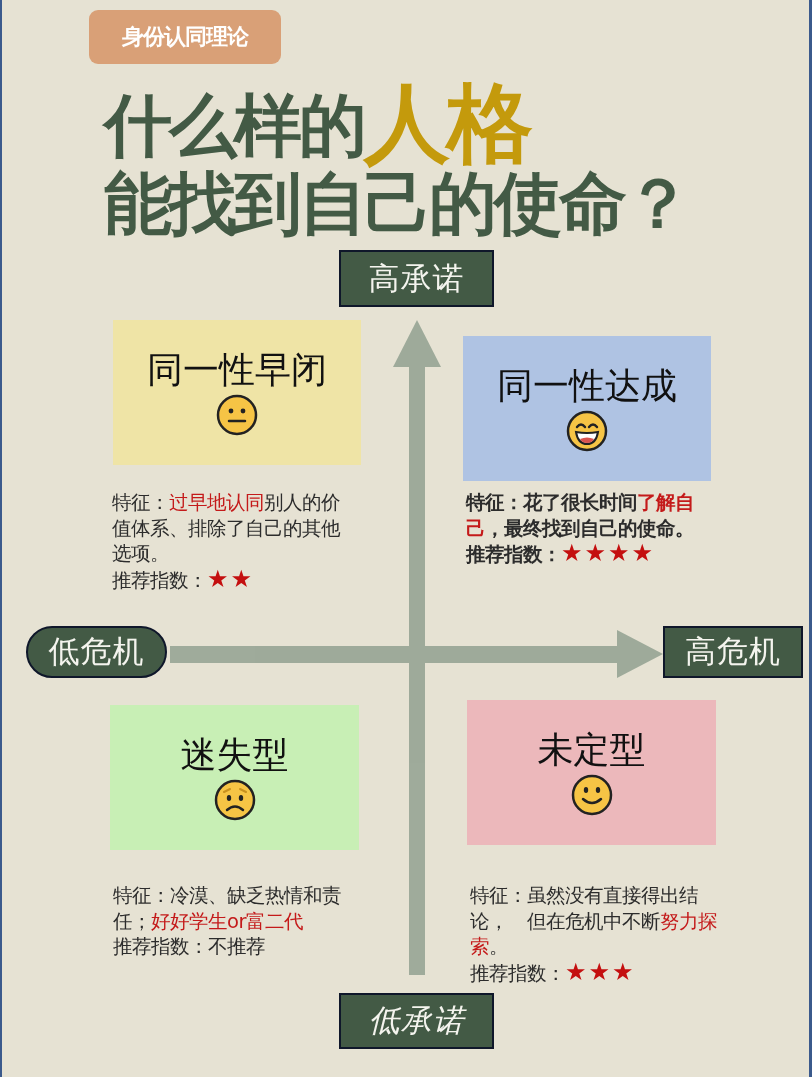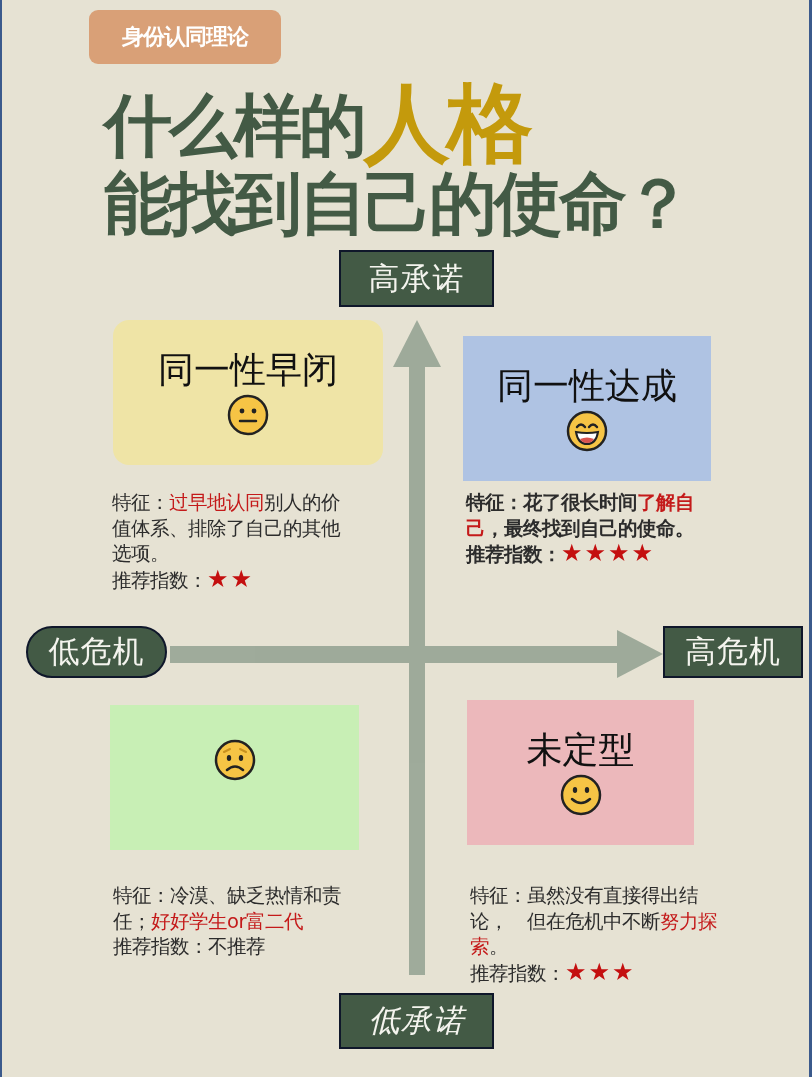--- a/index.html
+++ b/index.html
@@ -36,24 +36,24 @@
   .lbl-right { left: 663px; top: 626px; width: 140px; height: 52px; }
 
   .axes { position: absolute; left: 0; top: 0; }
 
   .quad {
     position: absolute; display: flex; flex-direction: column; align-items: center;
     box-sizing: border-box; padding-top: 30px;
   }
   .quad .name { font-size: 36px; color: #111; line-height: 1.1; letter-spacing: 0px; }
   .quad .emoji { margin-top: 4px; }
-  .q-tl { left: 113px; top: 320px; width: 270px; height: 145px; background: #efe4a6; border-radius: 16px; }
+  .q-tl { left: 113px; top: 320px; width: 248px; height: 145px; background: #efe4a6; }
   .q-tr { left: 463px; top: 320px; width: 248px; height: 145px; background: #afc3e3; margin-top: 16px; }
   .q-bl { left: 110px; top: 705px; width: 249px; height: 145px; background: #c8efb5; }
-  .q-br { left: 467px; top: 700px; width: 227px; height: 145px; background: #ecb8bb; }
+  .q-br { left: 467px; top: 700px; width: 249px; height: 145px; background: #ecb8bb; }
 
   .desc {
     position: absolute; font-size: 19.5px; line-height: 25.5px; color: #2c2c2c;
     width: 230px; letter-spacing: -0.5px;
   }
   .desc .red { color: #c41a1a; }
   .desc .stars { color: #c40f0f; font-size: 24px; letter-spacing: 2px; }
   .d-tl { left: 112px; top: 490px; }
   .d-tr { left: 466px; top: 490px; width: 250px; font-weight: bold; }
   .d-bl { left: 113px; top: 883px; }
@@ -101,20 +101,21 @@
   <svg class="emoji" width="42" height="42" viewBox="0 0 42 42">
     <circle cx="21" cy="21" r="19" fill="#f6c445" stroke="#222" stroke-width="2.5"></circle>
     <path d="M11 17 Q15 12 19 17" fill="none" stroke="#222" stroke-width="2.4" stroke-linecap="round"></path>
     <path d="M23 17 Q27 12 31 17" fill="none" stroke="#222" stroke-width="2.4" stroke-linecap="round"></path>
     <path d="M10 22 Q21 24 32 22 Q30 34 21 34 Q12 34 10 22 Z" fill="#fff" stroke="#222" stroke-width="2"></path>
     <path d="M14 29 Q21 26 28 29 Q26 33 21 33 Q16 33 14 29 Z" fill="#d9534f"></path>
   </svg>
 </div>
 
 <div class="quad q-bl">
+  <div class="name">迷失型</div>
   <svg class="emoji" width="42" height="42" viewBox="0 0 42 42">
     <circle cx="21" cy="21" r="19" fill="#f6c445" stroke="#222" stroke-width="2.5"></circle>
     <path d="M10 13 L16 10" stroke="#c7901f" stroke-width="2" stroke-linecap="round"></path>
     <path d="M32 13 L26 10" stroke="#c7901f" stroke-width="2" stroke-linecap="round"></path>
     <ellipse cx="15" cy="19" rx="2.2" ry="3" fill="#222"></ellipse>
       <ellipse cx="27" cy="19" rx="2.2" ry="3" fill="#222"></ellipse>
     <path d="M13 31 Q21 24 29 31" fill="none" stroke="#222" stroke-width="2.5" stroke-linecap="round"></path>
   </svg>
 </div>
 

